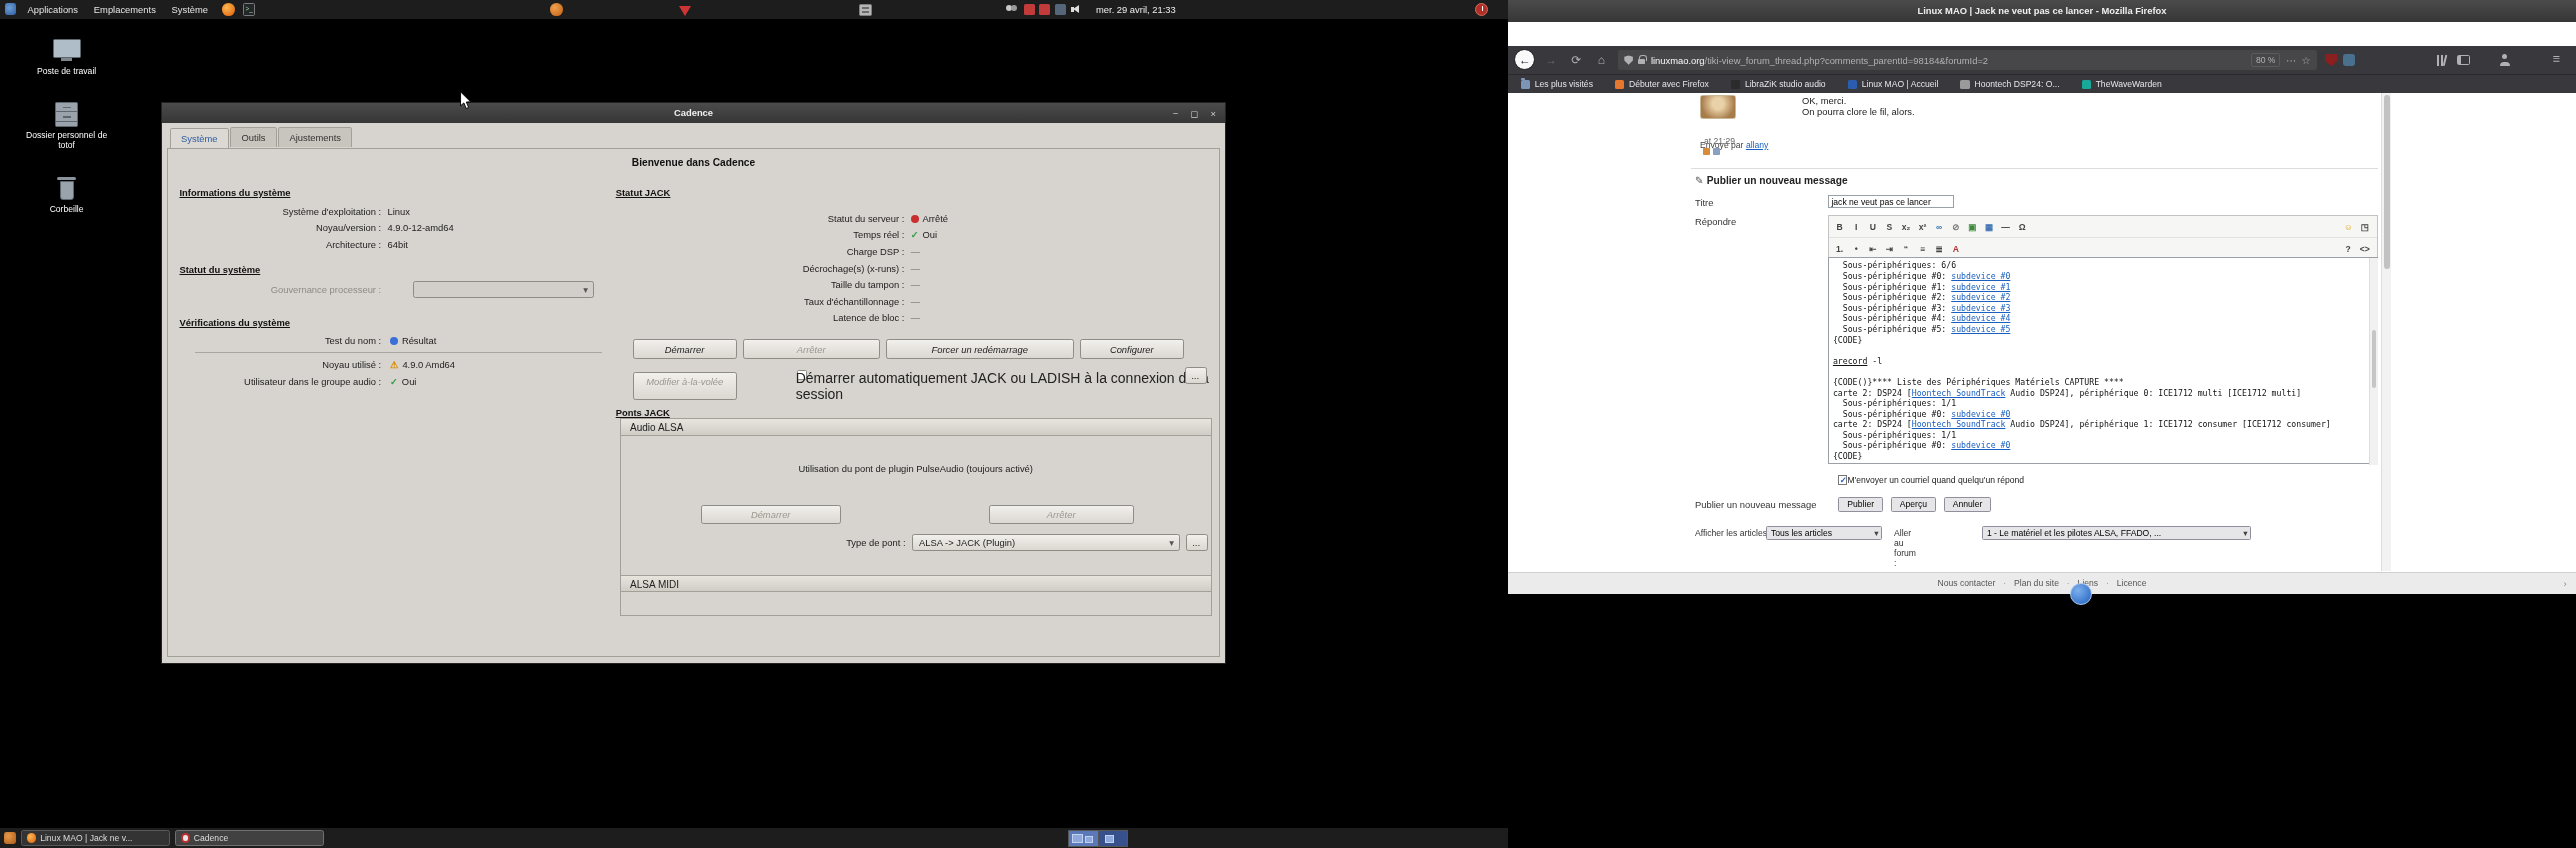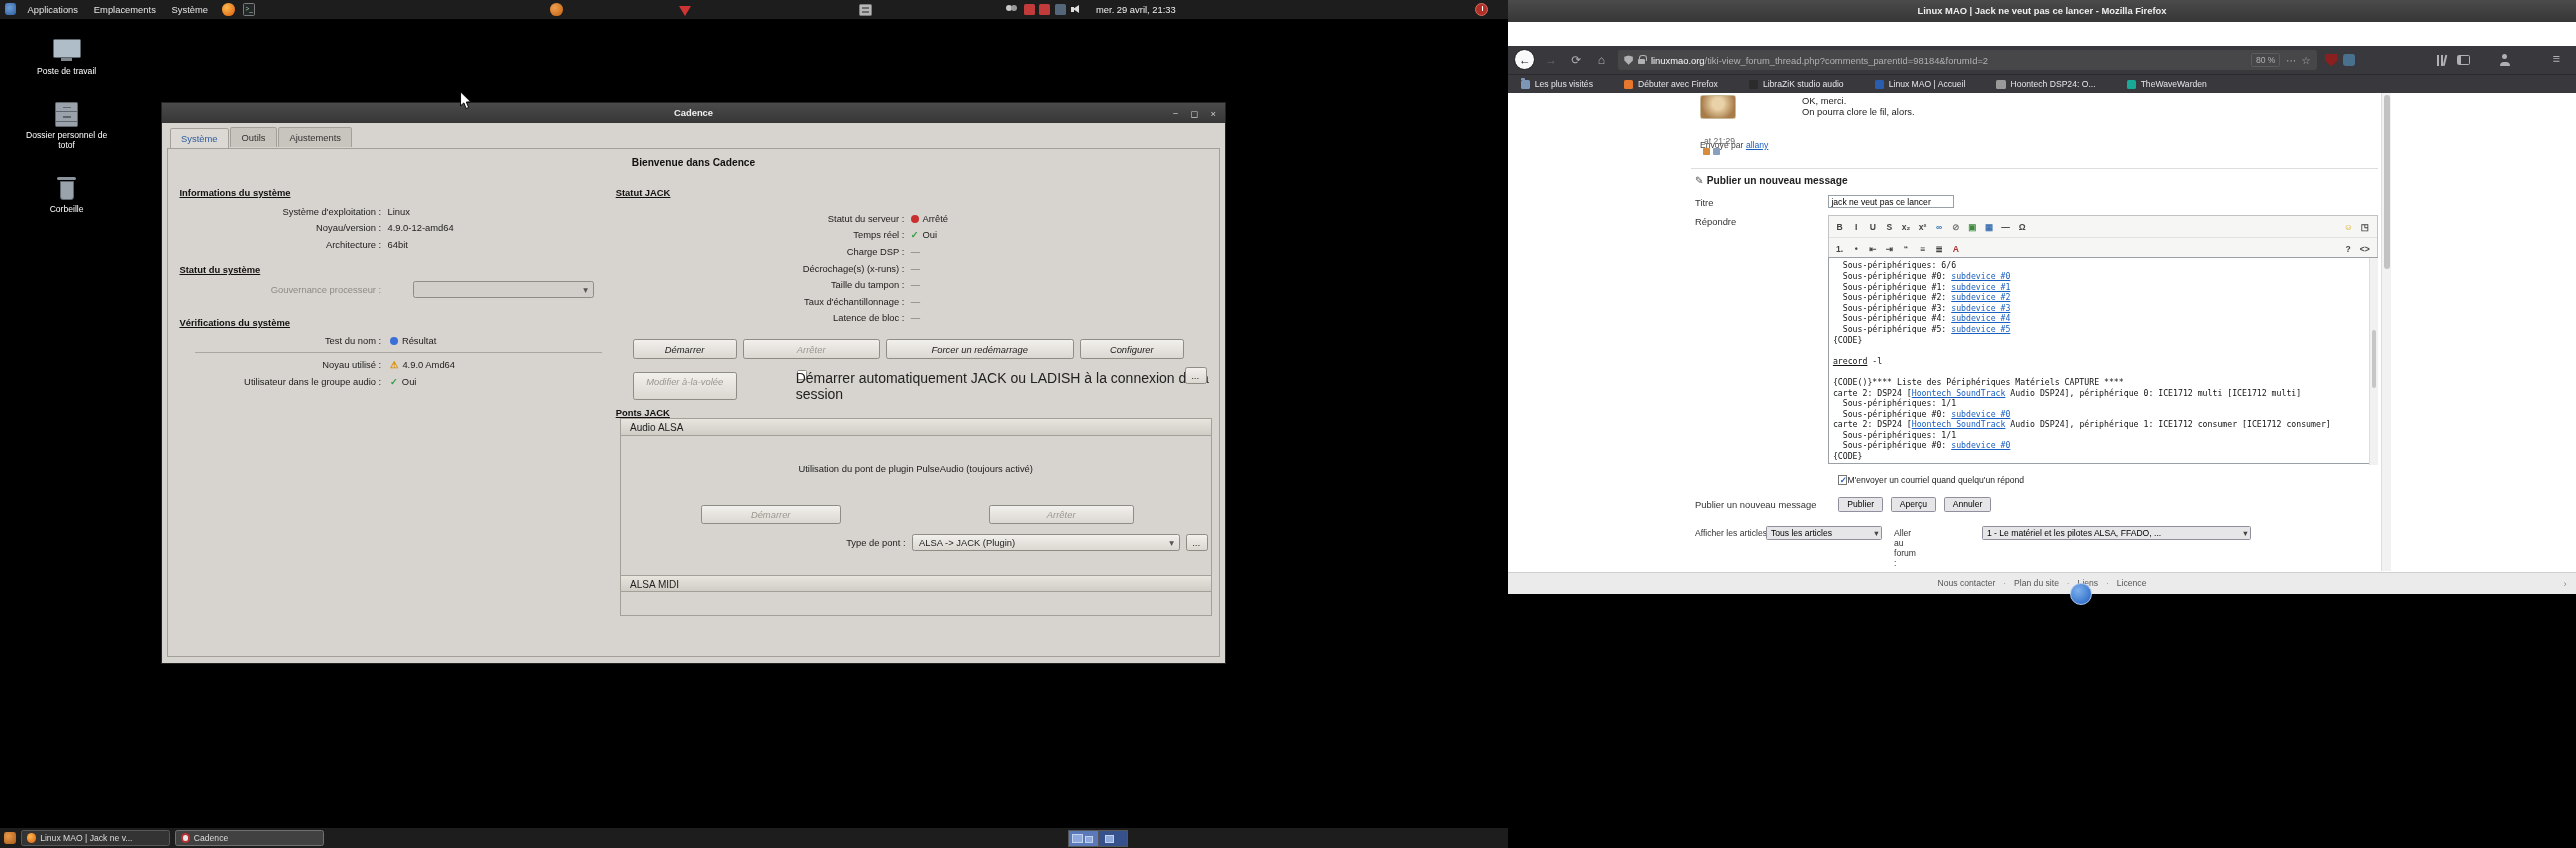--- a/index.html
+++ b/index.html
@@ -117,21 +117,21 @@
   .ext2-ic { position:absolute; left:835px; top:7.9px; width:11.8px; height:11.8px; background:#49708c; border-radius:2.4px; }
   .books-ic { position:absolute; left:927px; top:7.9px; width:14px; height:12.6px; }
   .books-ic i { position:absolute; bottom:0; width:2.4px; height:11px; background:#b1b1b3; }
   .books-ic i:nth-child(1){left:1.6px;} .books-ic i:nth-child(2){left:5.5px;} .books-ic i:nth-child(3){left:9.4px; transform:rotate(14deg);}
   .sidebar-ic { position:absolute; left:949px; top:8.6px; width:12.6px; height:10.2px; border:1.6px solid #b1b1b3; border-radius:1.6px; }
   .sidebar-ic:before { content:""; position:absolute; left:0; top:0; bottom:0; width:3.1px; background:#b1b1b3; }
   .person-ic { position:absolute; left:990px; top:7.9px; width:12.6px; height:12.6px; }
   .person-ic:before { content:""; position:absolute; left:3.9px; top:0; width:5.5px; height:5.5px; border-radius:50%; background:#b1b1b3; }
   .person-ic:after { content:""; position:absolute; left:1.6px; bottom:0; width:10.2px; height:4.7px; border-radius:4.7px 4.7px 0 0; background:#b1b1b3; }
   .menu-ic { position:absolute; left:1038px; top:3.9px; width:20.4px; height:20.4px; color:#b1b1b3; font-size:12.6px; text-align:center; line-height:19.6px; }
-  .ff-bm { position:absolute; left:0; top:74px; right:0; height:19.6px; background:#38383d; border-top:0.8px solid #2a2a2e; display:flex; align-items:center; padding-left:12.6px;gap:9px; }
+  .ff-bm { position:absolute; left:0; top:74px; right:0; height:19.6px; background:#38383d; border-top:0.8px solid #2a2a2e; display:flex; align-items:center; padding-left:12.6px; }
   .bm-item { display:flex; align-items:center; gap:4.7px; margin-right:22px; color:#e7e7ea; font-size:8.6px; white-space:nowrap; }
   .bm-fav { width:9.4px; height:9.4px; border-radius:1.6px; flex:0 0 auto; position:relative; }
   .bm-fav.folder:before { content:""; position:absolute; top:-1.6px; left:0; width:4.7px; height:1.6px; background:inherit; border-radius:0.8px 0.8px 0 0; }
 
   
   .ff-page { position:absolute; left:0; top:93px; right:0; height:478px; background:#fff; overflow:hidden; font-size:9.4px; color:#222; }
   .avatar { position:absolute; left:192px; top:1.6px; width:36px; height:24px; border-radius:2.4px; background:radial-gradient(circle at 50% 35%, #ead2a8 25%, #a87c4a 75%); border:0.8px solid #c9b897; }
   .post-t1 { position:absolute; left:294px; top:1.6px; }
   .post-t2 { position:absolute; left:294px; top:13.4px; }
   .byline { position:absolute; left:192px; top:30px; font-size:8.6px; color:#444;margin-top:17px; }

